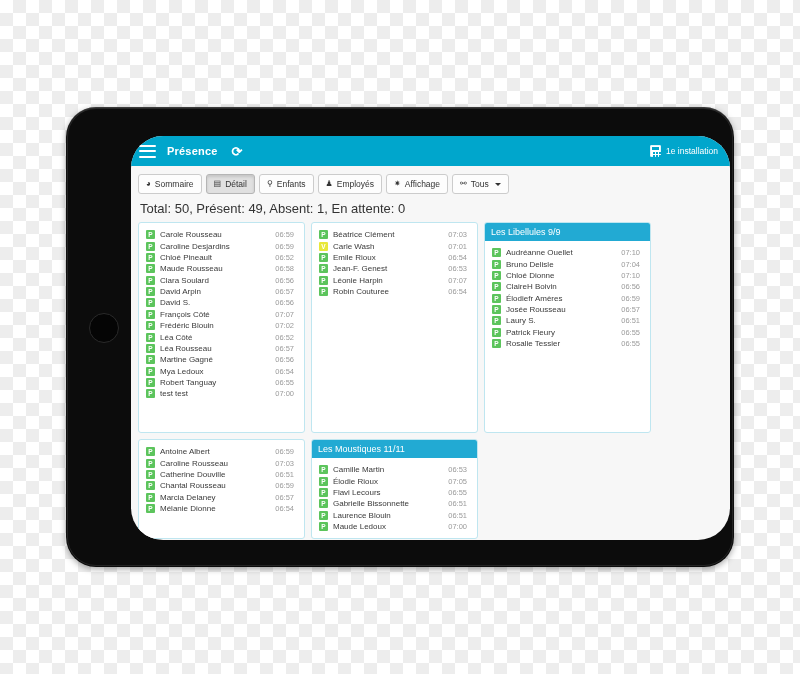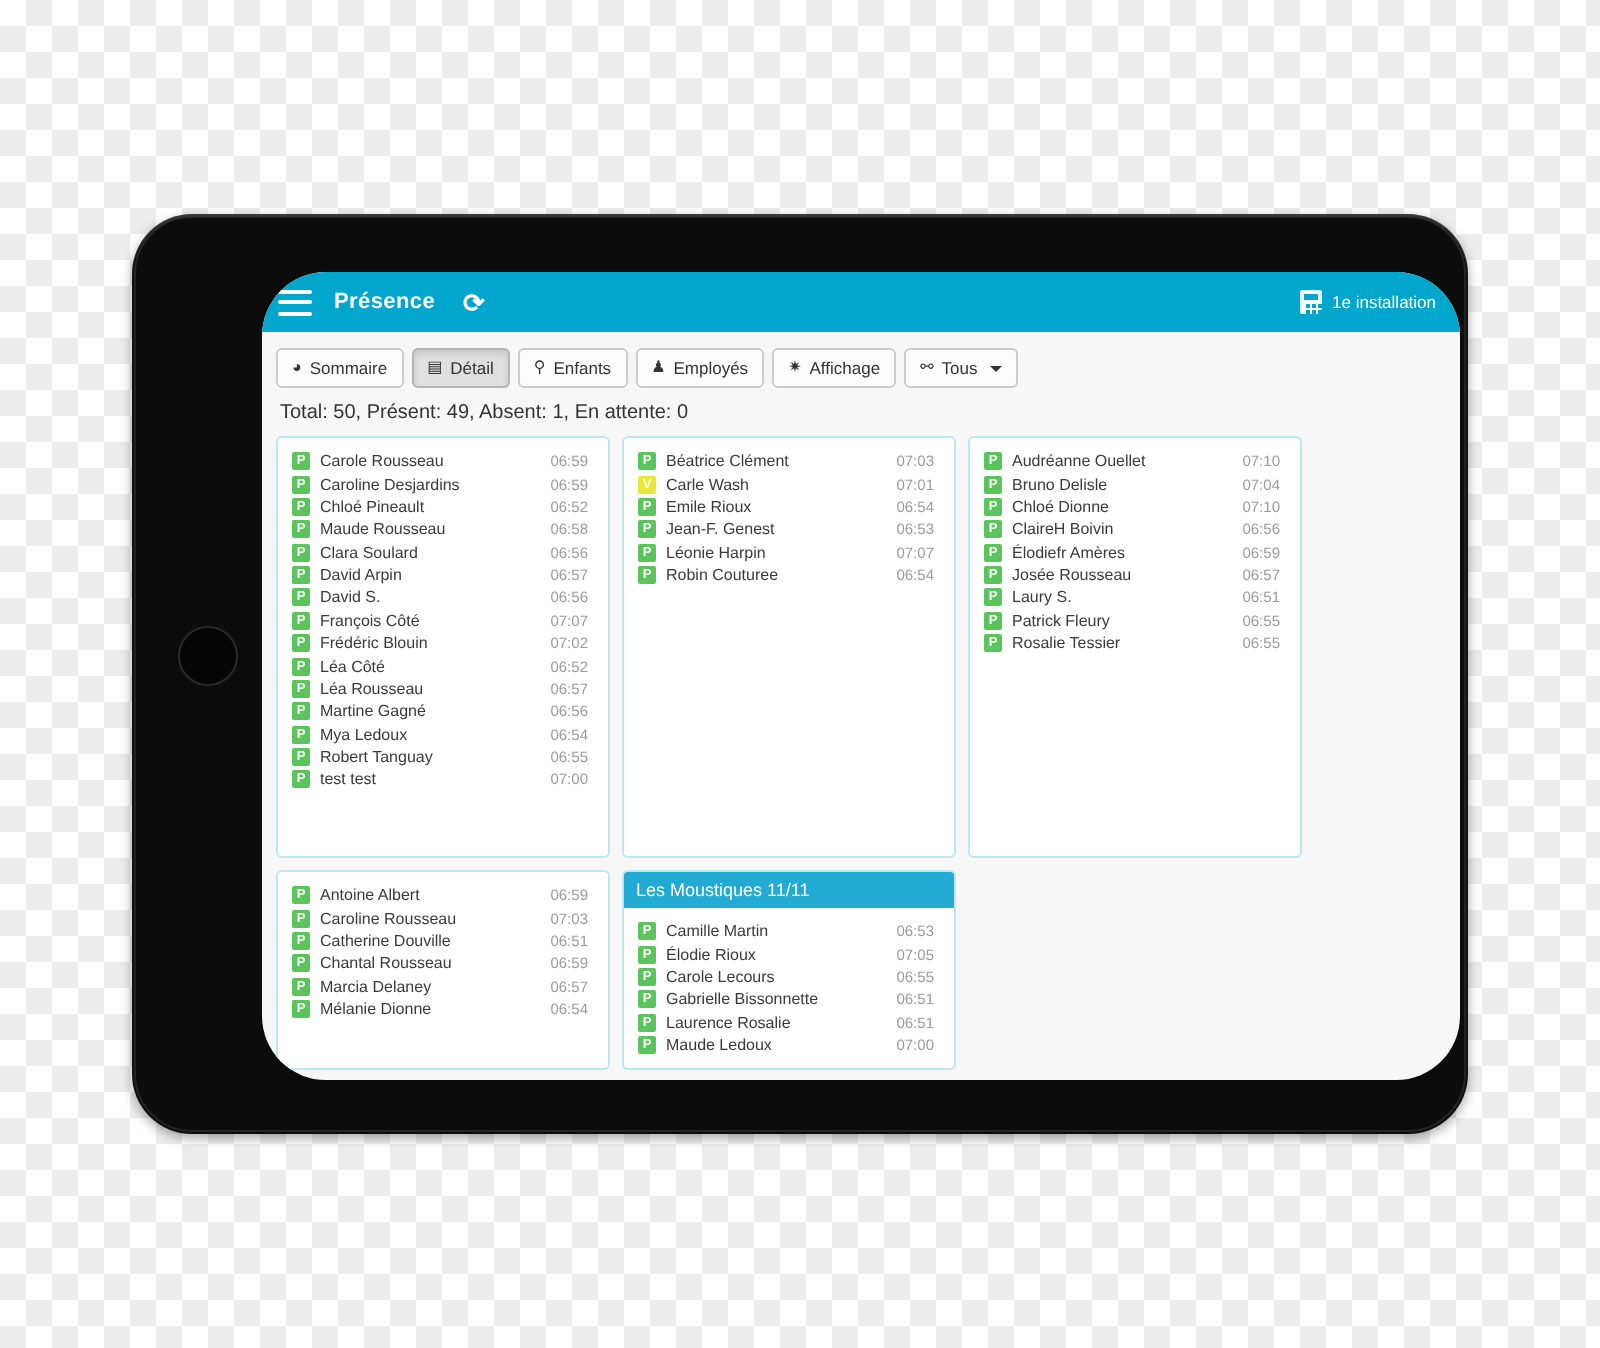--- a/index.html
+++ b/index.html
@@ -172,21 +172,21 @@
     display: inline-block;
     width: 0; height: 0;
     border-left: 3px solid transparent;
     border-right: 3px solid transparent;
     border-top: 3px solid #333333;
     margin-left: 2px;
   }
 
   
   .summary-line {
-    font-size: 10px;
+    font-size: 13px;
     color: #333333;
     padding: 7px 0 6px 9px;
   }
 
   
   .panels {
     padding: 0 7px;
     display: flex;
     flex-wrap: wrap;
     gap: 6px 6px;
@@ -412,20 +412,21 @@
               <span class="row-time">07:07</span>
             </div>
             <div class="row">
               <span class="badge present">P</span>
               <span class="row-name">Robin Couturee</span>
               <span class="row-time">06:54</span>
             </div>
           </div>
         </div>
         <div class="panel tall">
+          <div class="panel-head">Les Libellules 9/9</div>
           <div class="panel-body">
             <div class="row">
               <span class="badge present">P</span>
               <span class="row-name">Audréanne Ouellet</span>
               <span class="row-time">07:10</span>
             </div>
             <div class="row">
               <span class="badge present">P</span>
               <span class="row-name">Bruno Delisle</span>
               <span class="row-time">07:04</span>
@@ -509,31 +510,31 @@
               <span class="row-name">Camille Martin</span>
               <span class="row-time">06:53</span>
             </div>
             <div class="row">
               <span class="badge present">P</span>
               <span class="row-name">Élodie Rioux</span>
               <span class="row-time">07:05</span>
             </div>
             <div class="row">
               <span class="badge present">P</span>
-              <span class="row-name">Carole Lecours</span>
+              <span class="row-name">Flavi Lecours</span>
               <span class="row-time">06:55</span>
             </div>
             <div class="row">
               <span class="badge present">P</span>
               <span class="row-name">Gabrielle Bissonnette</span>
               <span class="row-time">06:51</span>
             </div>
             <div class="row">
               <span class="badge present">P</span>
-              <span class="row-name">Laurence Rosalie</span>
+              <span class="row-name">Laurence Blouin</span>
               <span class="row-time">06:51</span>
             </div>
             <div class="row">
               <span class="badge present">P</span>
               <span class="row-name">Maude Ledoux</span>
               <span class="row-time">07:00</span>
             </div>
           </div>
         </div>
       </div>

